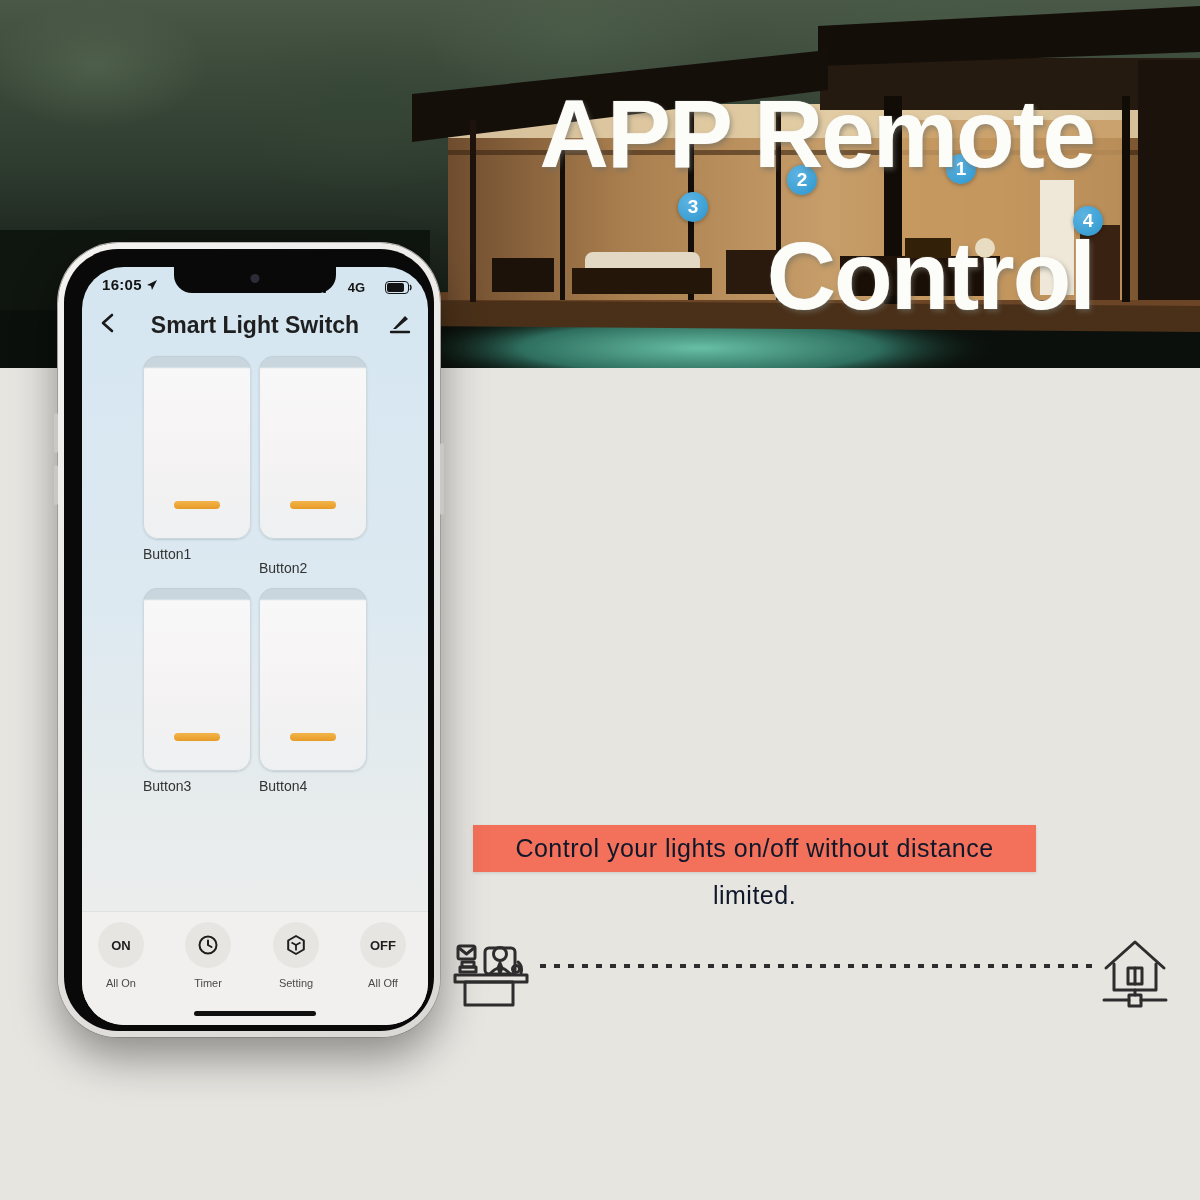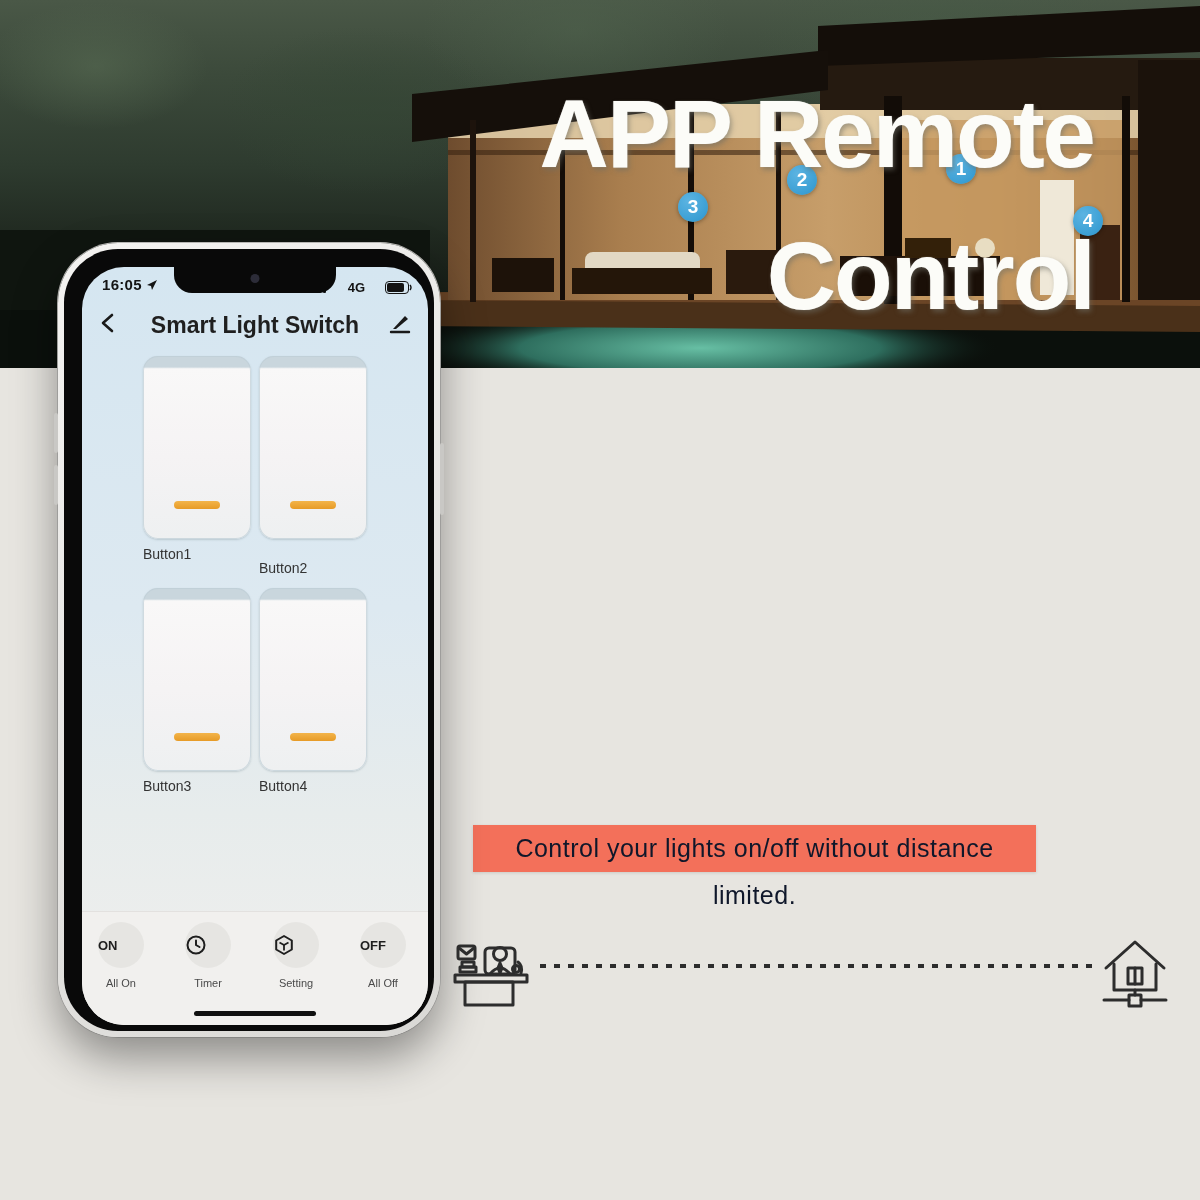--- a/index.html
+++ b/index.html
@@ -72,21 +72,21 @@
     box-shadow:0 1px 2px rgba(120,140,150,.35), inset 0 0 0 1px rgba(190,205,214,.7);
   }
   .sw .pill { position:absolute; left:50%; bottom:30px; transform:translateX(-50%); width:46px; height:8px; border-radius:4px;
     background:linear-gradient(180deg,#f3b44a,#e79b27); }
   .sw-label { position:absolute; width:108px; text-align:left; font-size:14px; color:#333; }
 
   .navstrip { position:absolute; left:0; bottom:0; width:100%; height:114px; background:#f1f0ee; border-top:1px solid #e3e1df; }
   .navitem { position:absolute; width:86px; text-align:center; }
   .navcircle {
     width:46px; height:46px; border-radius:50%; margin:0 auto; background:#e6e5e2;
-    display:flex; align-items:center; justify-content:flex-start;
+    display:flex; align-items:center; justify-content:center;
     font-size:13px; font-weight:bold; color:#1e1e1e; cursor:pointer;
   }
   .navlabel { margin-top:9px; font-size:11px; color:#4a4a4a; }
   .homebar { position:absolute; left:50%; bottom:9px; transform:translateX(-50%); width:122px; height:5px; border-radius:3px; background:#101010; }
 
   
   .dashline { left:540px; top:964px; width:552px; height:4px;
     background:repeating-linear-gradient(90deg,#2d2d2d 0 6px, transparent 6px 14px); }
   .lineicon { stroke:#2d2d2d; fill:none; stroke-width:3; stroke-linecap:round; stroke-linejoin:round; }
 </style>

